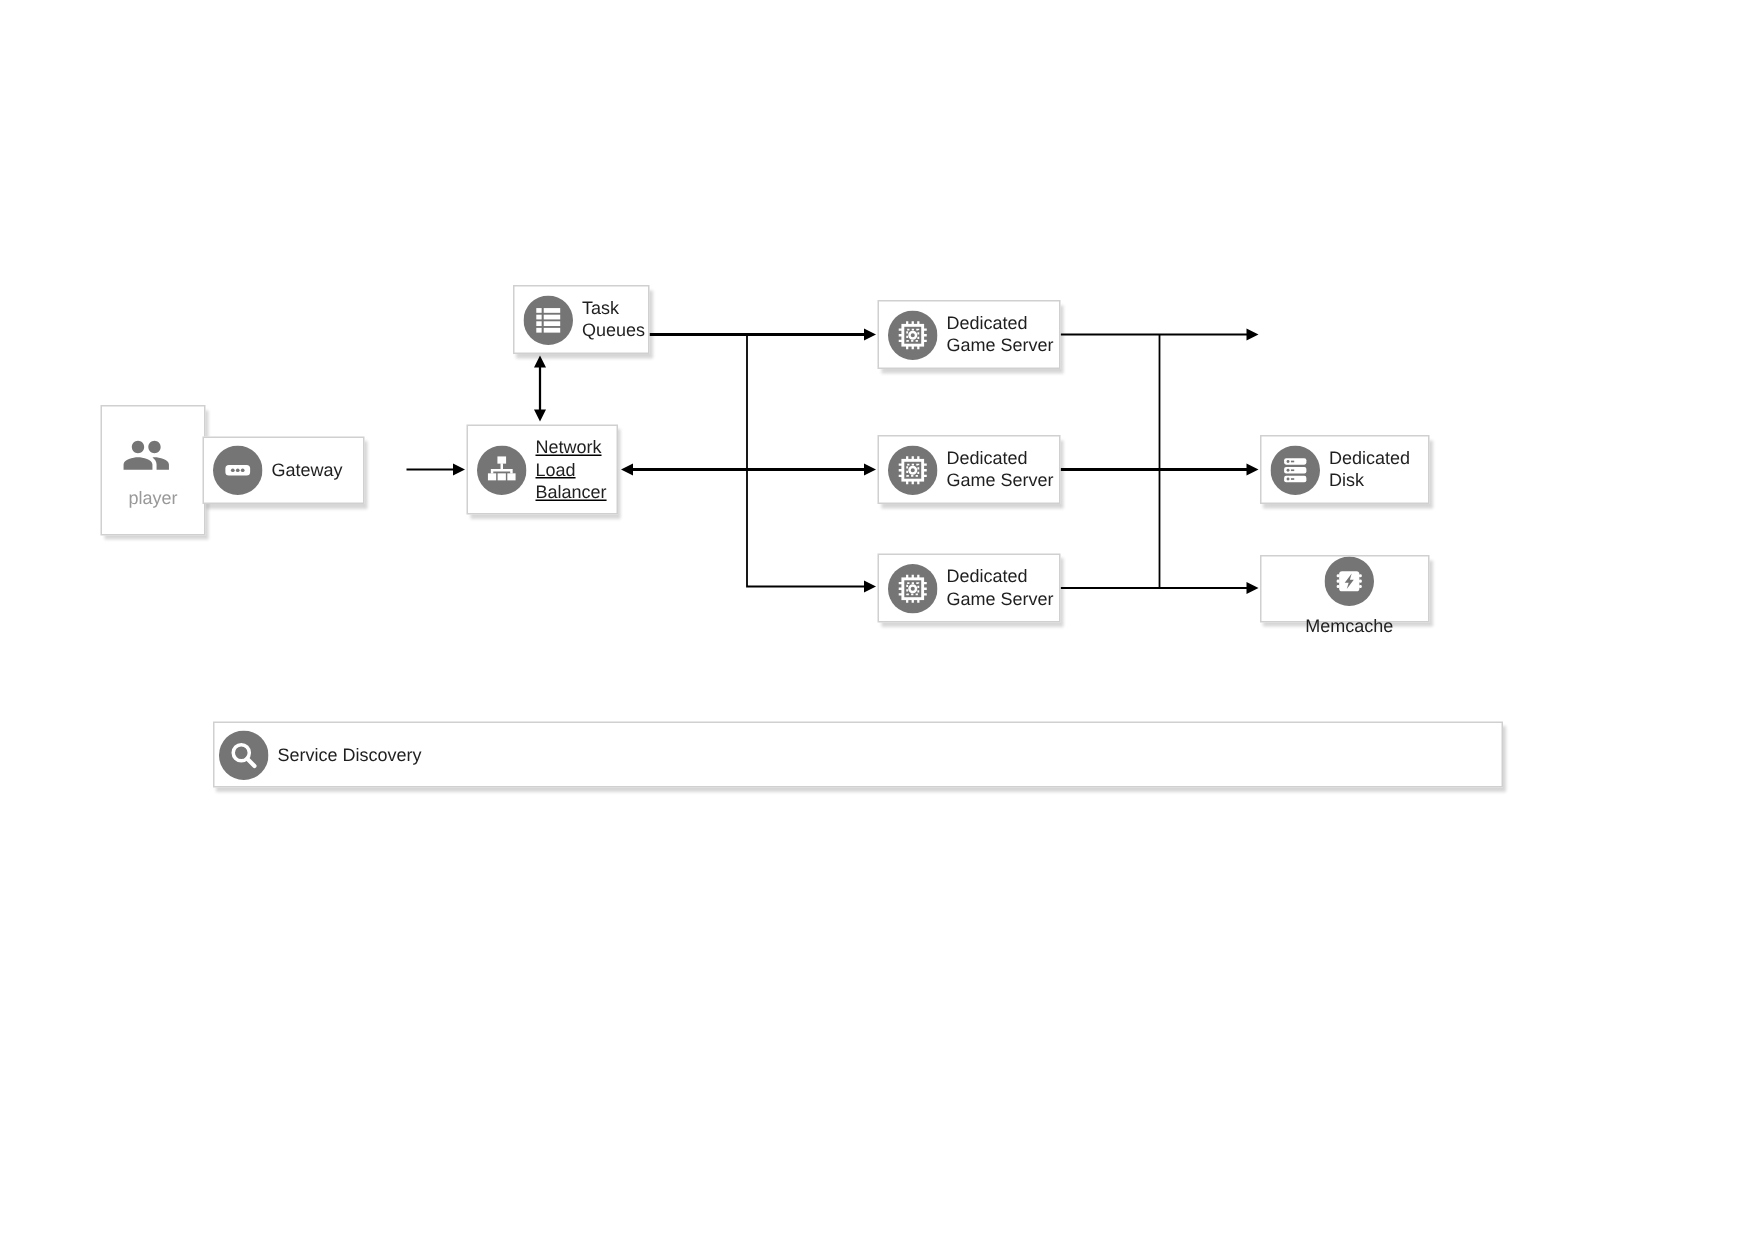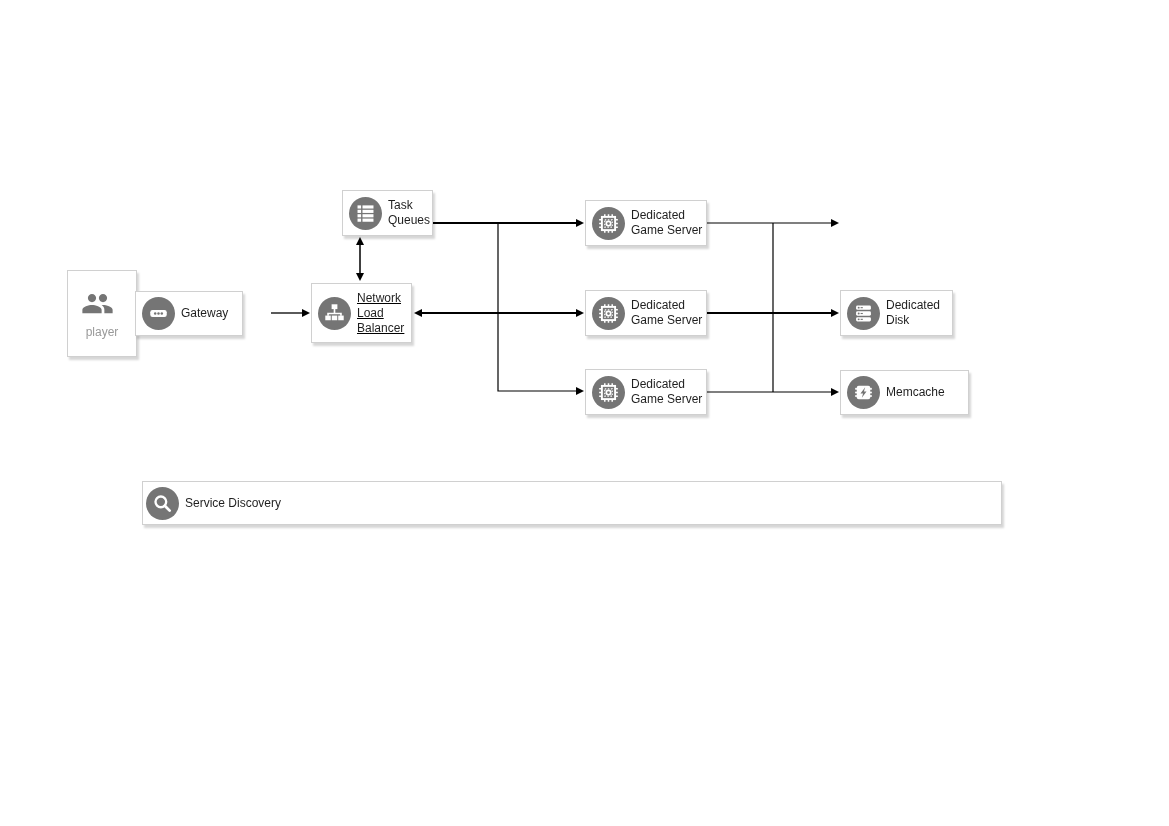--- a/index.html
+++ b/index.html
@@ -178,21 +178,21 @@
           <circle cx="8.5" cy="12" r=".7"></circle>
             <rect x="9.9" y="11.6" width="1.6" height=".8"></rect>
           <circle cx="8.5" cy="16.25" r=".7"></circle>
             <rect x="9.9" y="15.85" width="1.6" height=".8"></rect>
         </g>
       </svg>
     </span>
     <span class="label" style="max-width:62px">Dedicated Disk</span>
   </div>
 
-  <div class="node" style="left:840px; top:370px; width:129px; height:45px;">
+  <div class="node" style="left:840px; top:370px; width:113px; height:45px;flex-direction:column;">
     <span class="badge">
       <svg viewBox="0 0 24 24">
         <circle cx="12" cy="12" r="12" fill="#757575"></circle>
         <g fill="#ffffff">
           <rect x="7.1" y="7.1" width="9.8" height="9.8" rx="1.4"></rect>
           <rect x="5.9" y="8.6" width="1.4" height="1.5" rx=".6"></rect>
           <rect x="5.9" y="11.2" width="1.4" height="1.5" rx=".6"></rect>
           <rect x="5.9" y="13.8" width="1.4" height="1.5" rx=".6"></rect>
           <rect x="16.7" y="8.6" width="1.4" height="1.5" rx=".6"></rect>
           <rect x="16.7" y="11.2" width="1.4" height="1.5" rx=".6"></rect>

